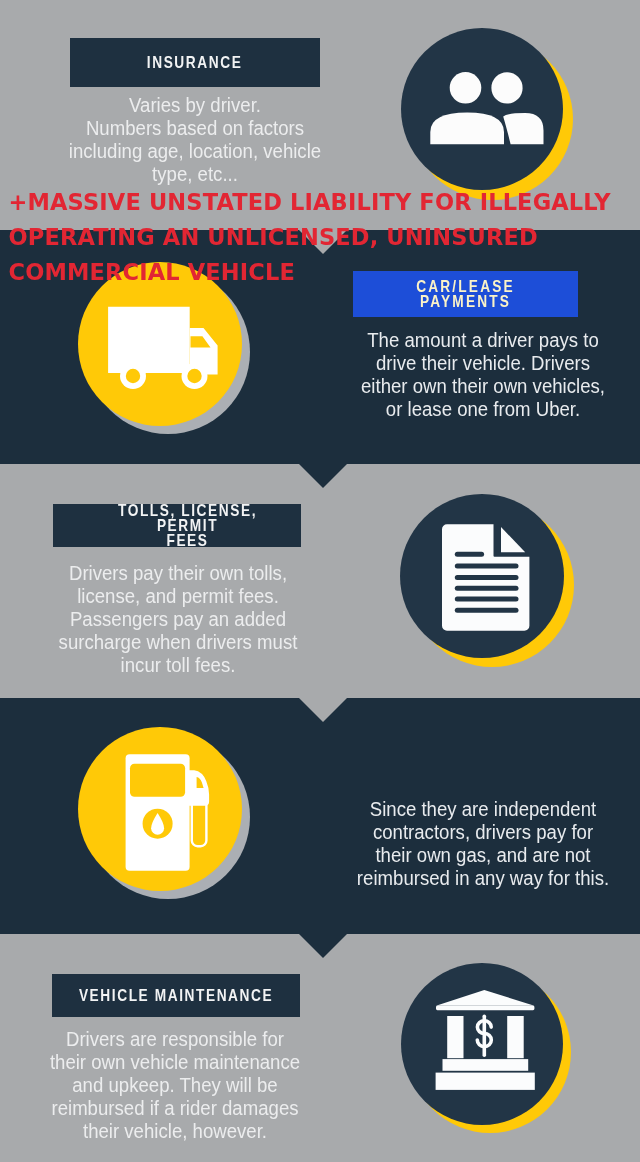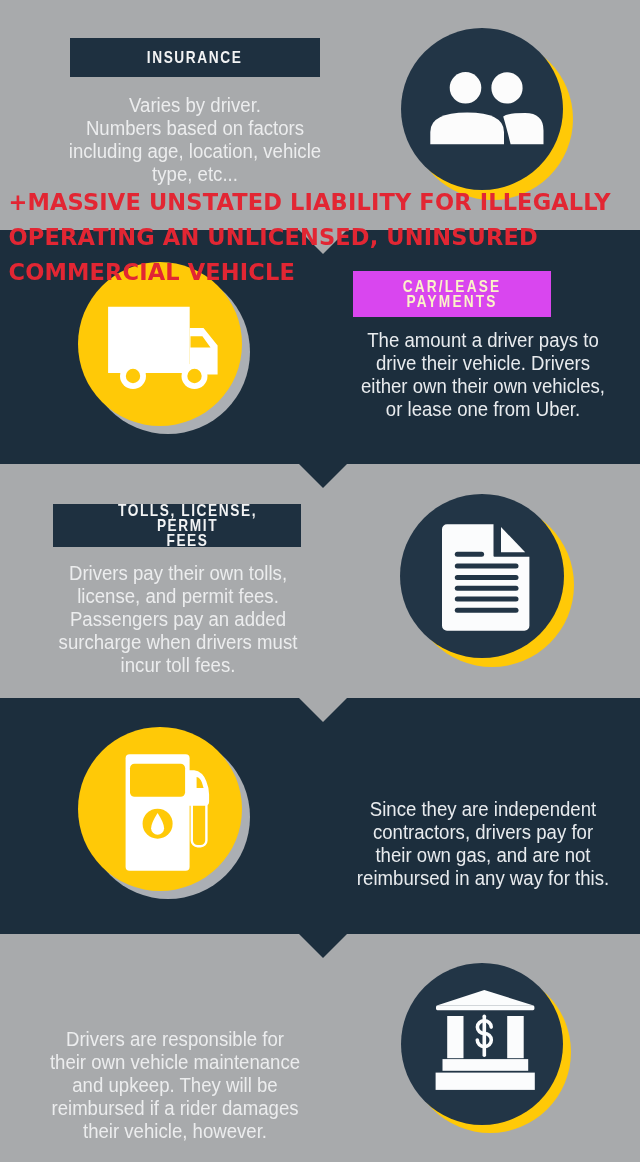--- a/index.html
+++ b/index.html
@@ -50,21 +50,21 @@
   <div class="band navy" style="top:230px;height:234px;"></div>
   <div class="band gray" style="top:464px;height:234px;"></div>
   <div class="band navy" style="top:698px;height:236px;"></div>
   <div class="band gray" style="top:934px;height:228px;"></div>
 
   <div class="arrow" style="left:299px;top:230px;border-top:24px solid #A8AAAC;"></div>
   <div class="arrow" style="left:299px;top:464px;border-top:24px solid #1C2E3D;"></div>
   <div class="arrow" style="left:299px;top:698px;border-top:24px solid #A8AAAC;"></div>
   <div class="arrow" style="left:299px;top:934px;border-top:24px solid #1C2E3D;"></div>
 
-  <div class="label navy" style="left:70px;top:38px;width:250px;height:39px;background:#1E3040;">
+  <div class="label navy" style="left:70px;top:38px;width:250px;height:49px;background:#1E3040;">
     <span>INSURANCE</span>
   </div>
   <div class="copy on-gray" style="left:50px;top:94px;width:290px;">
     <div>Varies by driver.</div>
     <div>Numbers based on factors</div>
     <div>including age, location, vehicle</div>
     <div>type, etc...</div>
   </div>
 
   <div class="badge-shadow" style="left:411px;top:38px;width:162px;height:162px;background:#FFC907;"></div>
@@ -87,21 +87,21 @@
         <path d="M111.7 66.1 L125.5 66.1 L139.6 83.5 L139.6 112.5 L111.7 112.5 Z
                  M112.5 74.2 L124.4 74.2 L132.5 85.6 L112.5 85.6 Z" fill-rule="evenodd"></path>
         <circle cx="55" cy="114" r="13"></circle>
         <circle cx="116.5" cy="114" r="13"></circle>
       </g>
       <circle cx="55" cy="114" r="7.2" fill="#FFC907"></circle>
       <circle cx="116.5" cy="114" r="7.2" fill="#FFC907"></circle>
     </svg>
   </div>
 
-  <div class="label yellow" style="left:353px;top:271px;width:198px;height:46px;background:#d946ef;">
+  <div class="label yellow" style="left:353px;top:271px;width:225px;height:46px;background:#1d4ed8;">
     <span style="letter-spacing:2.6px;">CAR/LEASE PAYMENTS</span>
   </div>
   <div class="copy on-navy" style="left:343px;top:329px;width:280px;">
     <div>The amount a driver pays to</div>
     <div>drive their vehicle. Drivers</div>
     <div>either own their own vehicles,</div>
     <div>or lease one from Uber.</div>
   </div>
 
   <div class="label navy" style="left:53px;top:504px;width:248px;height:43px;background:#1E3040;padding-left:21px;">
@@ -148,20 +148,23 @@
     </svg>
   </div>
 
   <div class="copy on-navy" style="left:338px;top:798px;width:290px;">
     <div>Since they are independent</div>
     <div>contractors, drivers pay for</div>
     <div>their own gas, and are not</div>
     <div>reimbursed in any way for this.</div>
   </div>
 
+  <div class="label navy" style="left:52px;top:974px;width:248px;height:43px;background:#1E3040;">
+    <span>VEHICLE MAINTENANCE</span>
+  </div>
   <div class="copy on-gray" style="left:30px;top:1028px;width:290px;">
     <div>Drivers are responsible for</div>
     <div>their own vehicle maintenance</div>
     <div>and upkeep. They will be</div>
     <div>reimbursed if a rider damages</div>
     <div>their vehicle, however.</div>
   </div>
 
   <div class="badge-shadow" style="left:409px;top:971px;width:162px;height:162px;background:#FFC907;"></div>
   <div class="badge" style="left:401px;top:963px;width:162px;height:162px;background:#223546;">

